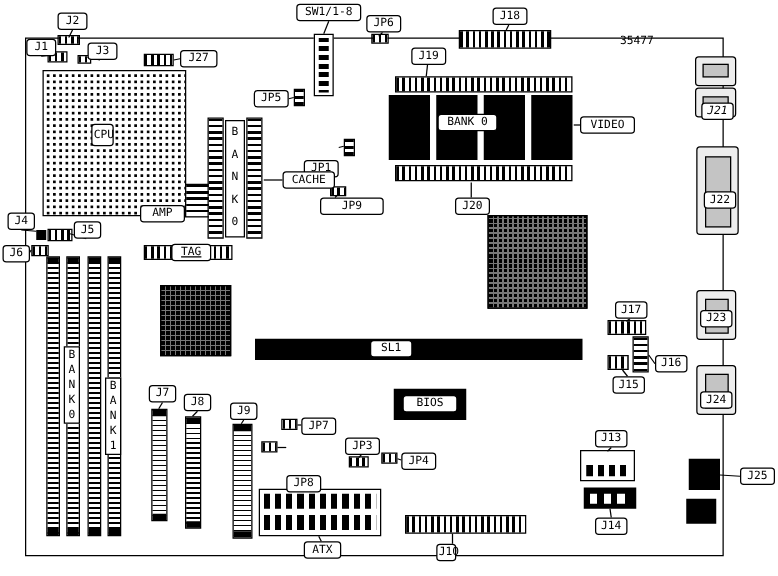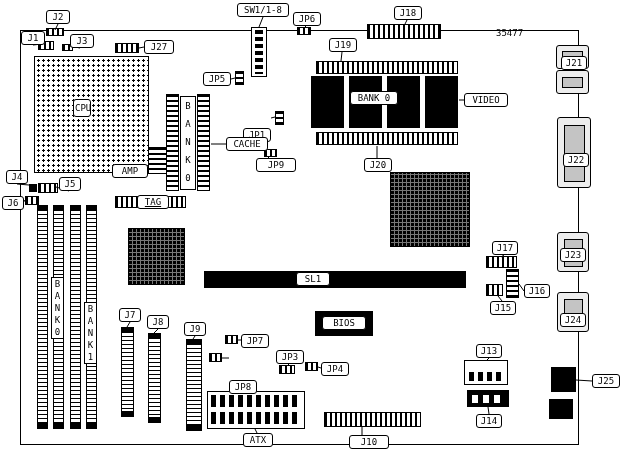--- a/index.html
+++ b/index.html
@@ -206,21 +206,21 @@
   <div class="lbl" style="left:144px;top:40px;width:30px;">J27</div>
   <div class="lbl" style="left:237px;top:3px;width:52px;">SW1/1-8</div>
   <div class="lbl" style="left:293px;top:12px;width:28px;">JP6</div>
   <div class="lbl" style="left:394px;top:6px;width:28px;">J18</div>
   <div class="lbl" style="left:329px;top:38px;width:28px;text-align:center;">J19</div>
   <div class="txt" style="left:496px;top:28px;">35477</div>
 
   <div class="lbl" style="left:203px;top:72px;width:28px;">JP5</div>
   <div class="lbl" style="left:243px;top:128px;width:28px;">JP1</div>
   <div class="lbl" style="left:226px;top:137px;width:42px;">CACHE</div>
-  <div class="lbl" style="left:256px;top:158px;width:40px;">JP9</div>
+  <div class="lbl" style="left:256px;top:158px;width:51px;">JP9</div>
 
   <div class="lbl" style="left:350px;top:91px;width:48px;">BANK 0</div>
   <div class="lbl" style="left:464px;top:93px;width:44px;">VIDEO</div>
   <div class="lbl" style="left:364px;top:158px;width:28px;">J20</div>
 
   <div class="lbl" style="left:6px;top:170px;width:22px;">J4</div>
   <div class="lbl" style="left:59px;top:177px;width:22px;">J5</div>
   <div class="lbl" style="left:2px;top:196px;width:22px;">J6</div>
   <div class="lbl" style="left:137px;top:195px;width:32px;text-decoration:underline;">TAG</div>
 
@@ -230,23 +230,23 @@
 
   <div class="lbl" style="left:119px;top:308px;width:22px;">J7</div>
   <div class="lbl" style="left:147px;top:315px;width:22px;">J8</div>
   <div class="lbl" style="left:184px;top:322px;width:22px;">J9</div>
   <div class="lbl" style="left:241px;top:334px;width:28px;">JP7</div>
   <div class="lbl" style="left:229px;top:352px;width:28px;margin-top:28px;">JP8</div>
   <div class="lbl" style="left:276px;top:350px;width:28px;">JP3</div>
   <div class="lbl" style="left:321px;top:362px;width:28px;">JP4</div>
 
   <div class="lbl" style="left:243px;top:433px;width:30px;">ATX</div>
-  <div class="lbl" style="left:349px;top:435px;width:40px;">J10</div>
+  <div class="lbl" style="left:349px;top:435px;width:16px;">J10</div>
   <div class="lbl" style="left:476px;top:344px;width:26px;">J13</div>
   <div class="lbl" style="left:476px;top:414px;width:26px;">J14</div>
   <div class="lbl" style="left:592px;top:374px;width:28px;">J25</div>
 
-  <div class="lbl" style="left:561px;top:56px;width:26px;">J21</div>
+  <div class="lbl" style="left:561px;top:82px;width:26px;font-style:italic;">J21</div>
   <div class="lbl" style="left:563px;top:153px;width:26px;">J22</div>
   <div class="lbl" style="left:560px;top:248px;width:26px;">J23</div>
   <div class="lbl" style="left:560px;top:313px;width:26px;">J24</div>
 
 </div>
 
 </body></html>

